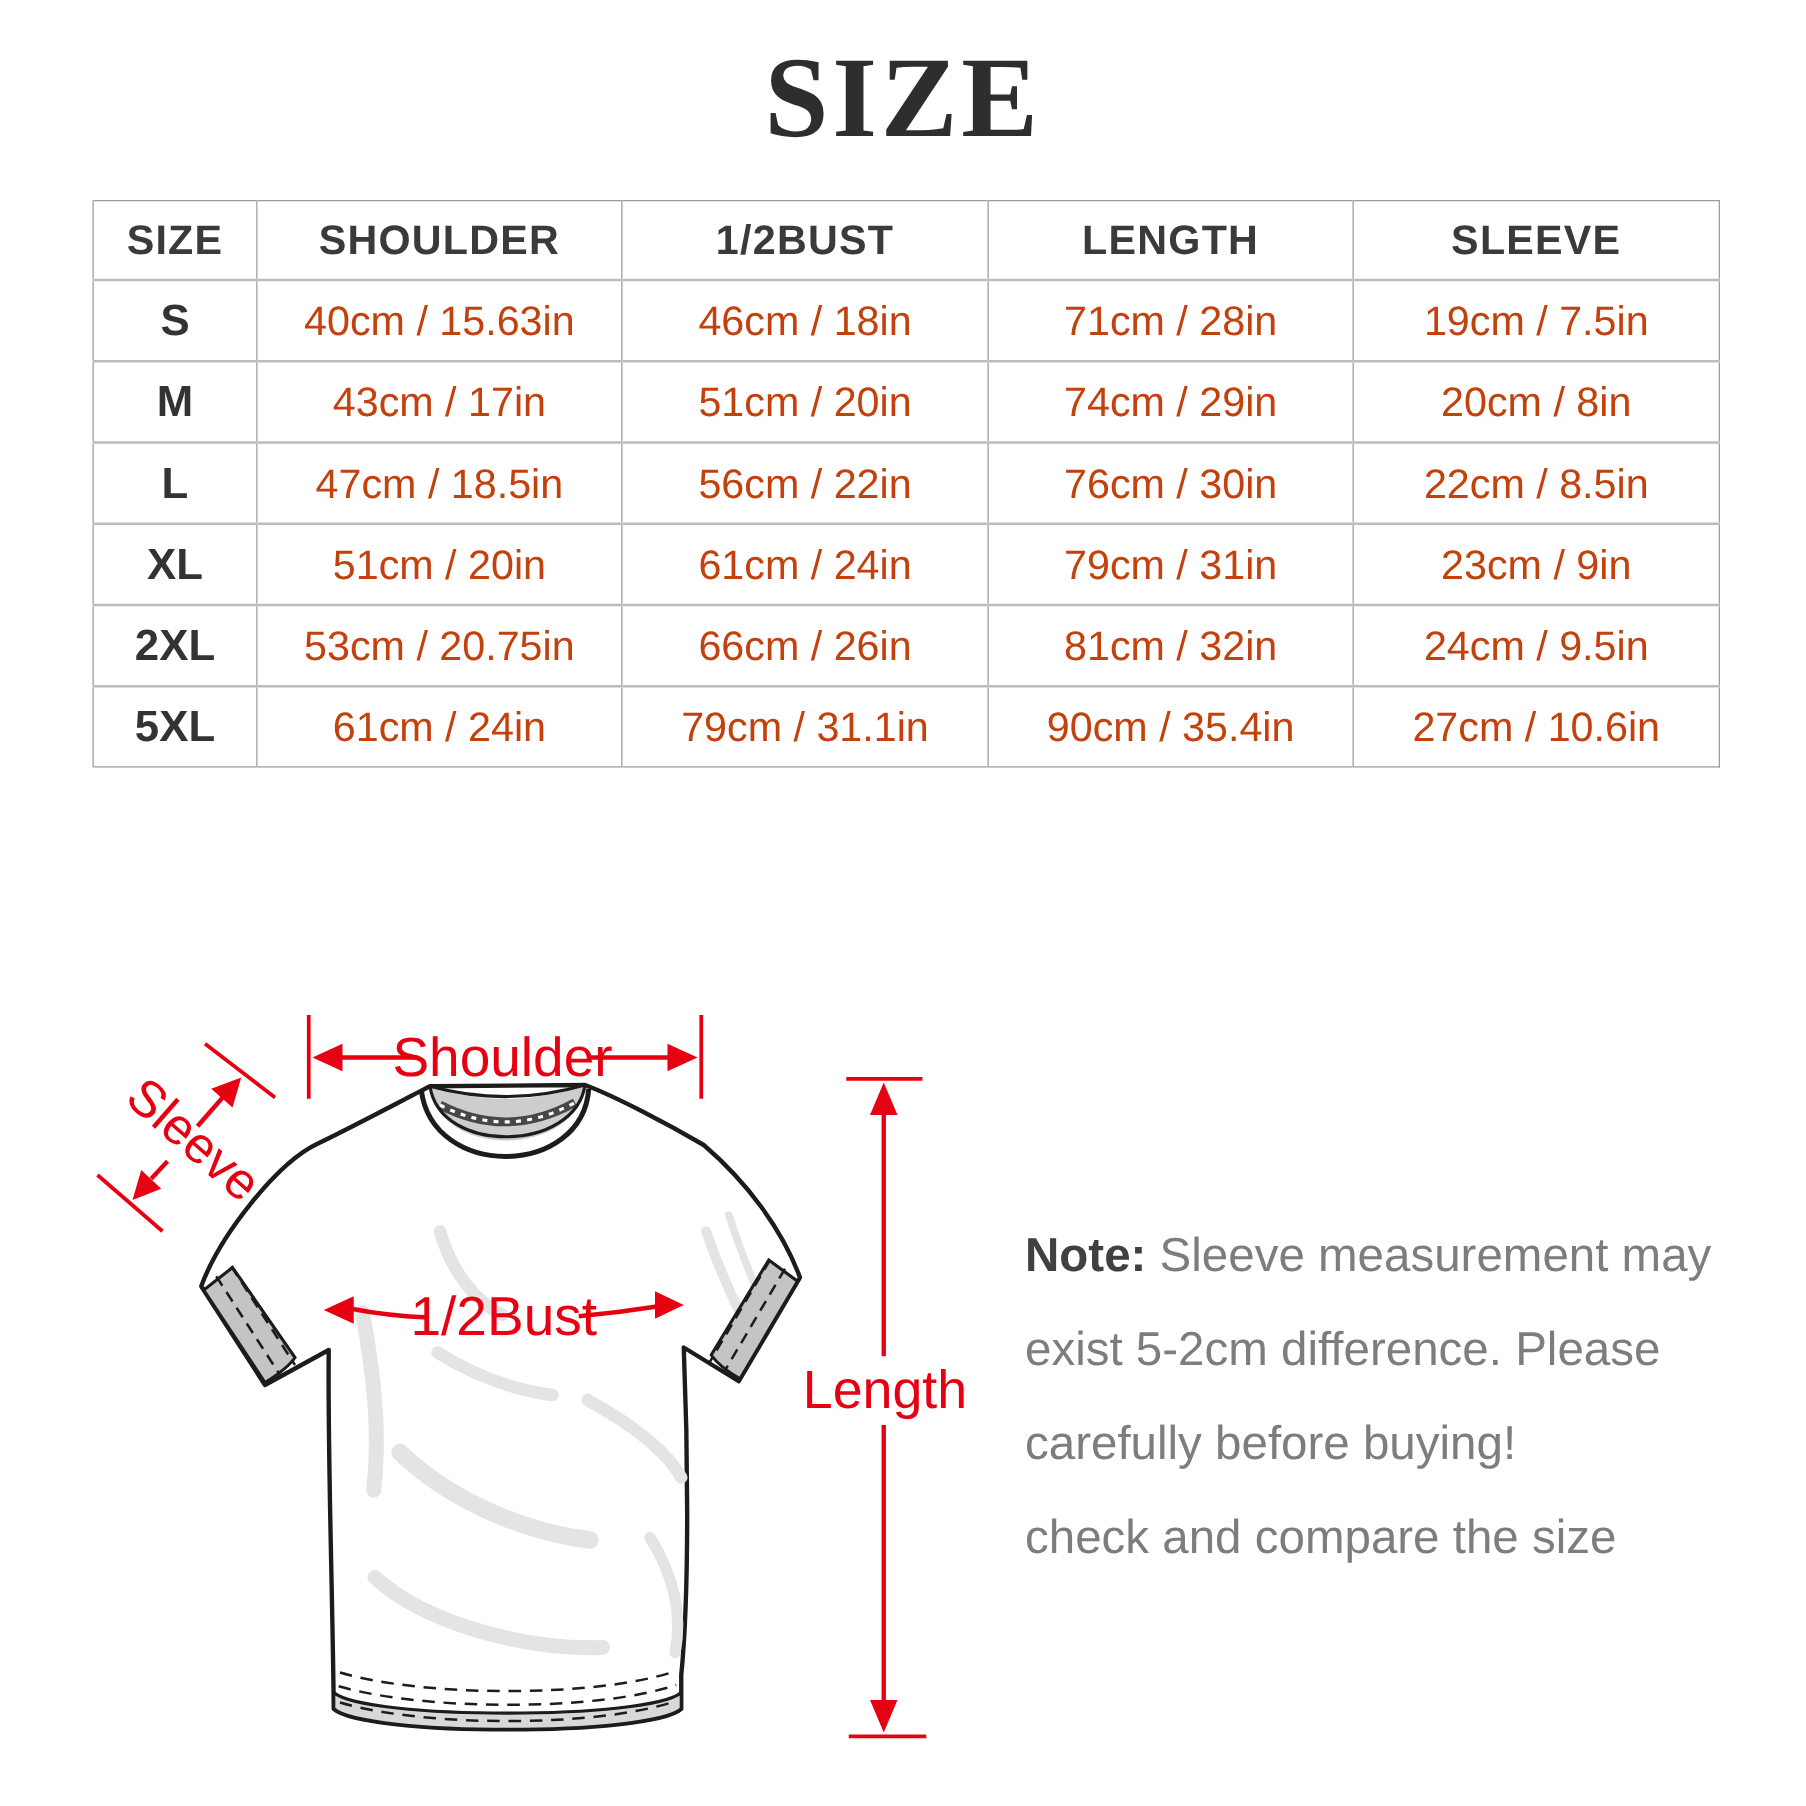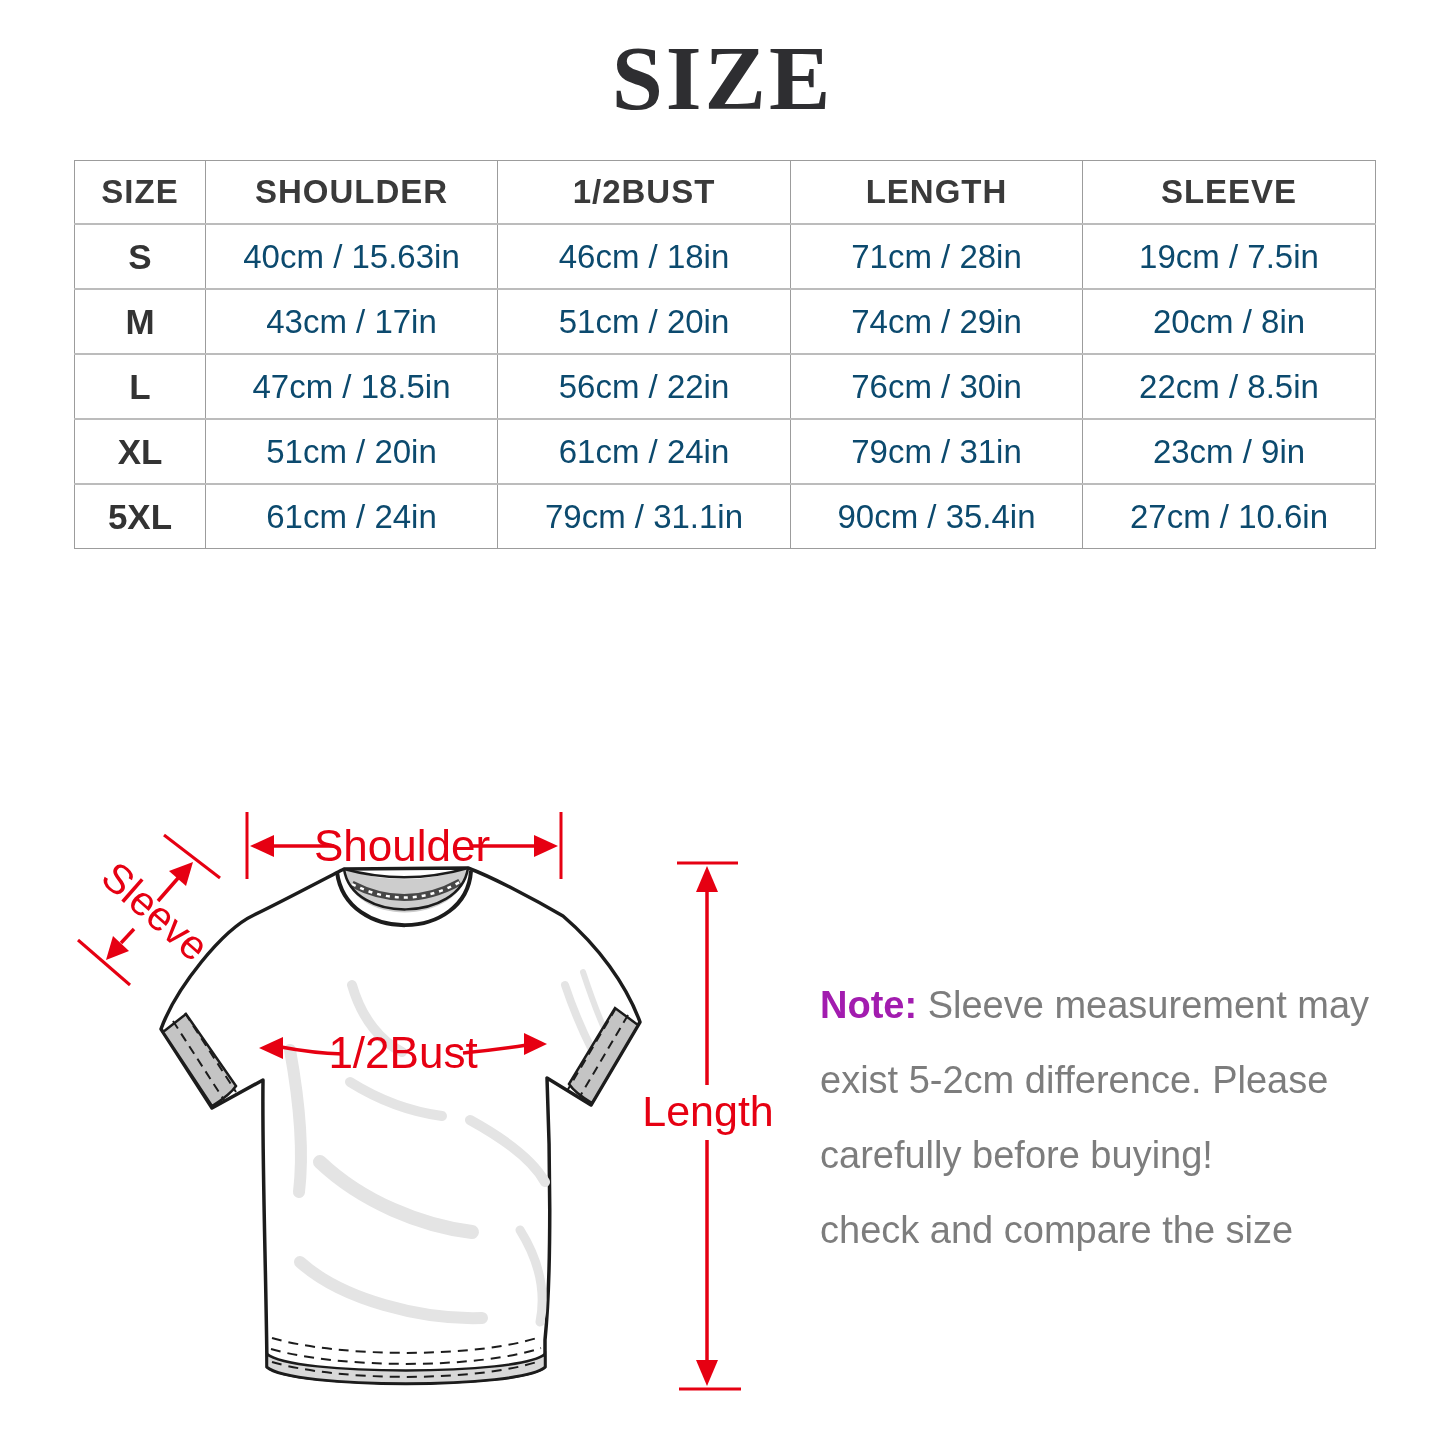--- a/index.html
+++ b/index.html
@@ -23,27 +23,27 @@
   .size-table col.c2{width:293px;}
   .size-table col.c3{width:292px;}
   .size-table col.c4{width:293px;}
   .size-table th, .size-table td{
     border-left:1px solid #9c9c9c;
     text-align:center;vertical-align:middle;padding:0;
   }
   .size-table th{height:62px;font-size:33px;font-weight:bold;color:#3a3a3a;letter-spacing:1px;}
   .size-table td{height:63px;border-top:2px solid #bcbcbc;}
   .size-table td.size-label{font-size:35px;font-weight:bold;color:#333333;}
-  .size-table td.val{font-size:33px;color:#0c4a6e;}
+  .size-table td.val{font-size:33px;color:#c2410c;}
   .figure-svg{position:absolute;left:60px;top:778px;width:720px;height:650px;}
   .note{
     position:absolute;left:820px;top:968px;width:580px;
     font-size:38px;line-height:75px;color:#7d7d7d;
   }
-  .note .note-label{font-weight:bold;color:#a21caf;}
+  .note .note-label{font-weight:bold;color:#404040;}
 </style>
 </head>
 <body>
 
 <div class="page">
 
   <div class="title">SIZE</div>
 
   <table class="size-table">
     <colgroup>
@@ -83,20 +83,27 @@
         <td class="val">56cm / 22in</td>
         <td class="val">76cm / 30in</td>
         <td class="val">22cm / 8.5in</td>
       </tr>
       <tr>
         <td class="size-label">XL</td>
         <td class="val">51cm / 20in</td>
         <td class="val">61cm / 24in</td>
         <td class="val">79cm / 31in</td>
         <td class="val">23cm / 9in</td>
+      </tr>
+      <tr>
+        <td class="size-label">2XL</td>
+        <td class="val">53cm / 20.75in</td>
+        <td class="val">66cm / 26in</td>
+        <td class="val">81cm / 32in</td>
+        <td class="val">24cm / 9.5in</td>
       </tr>
       <tr>
         <td class="size-label">5XL</td>
         <td class="val">61cm / 24in</td>
         <td class="val">79cm / 31.1in</td>
         <td class="val">90cm / 35.4in</td>
         <td class="val">27cm / 10.6in</td>
       </tr>
     </tbody>
   </table>

